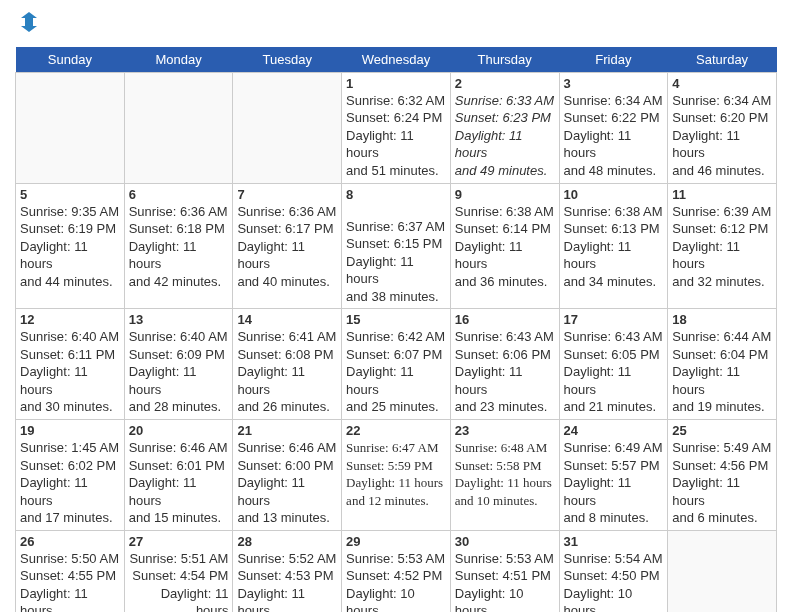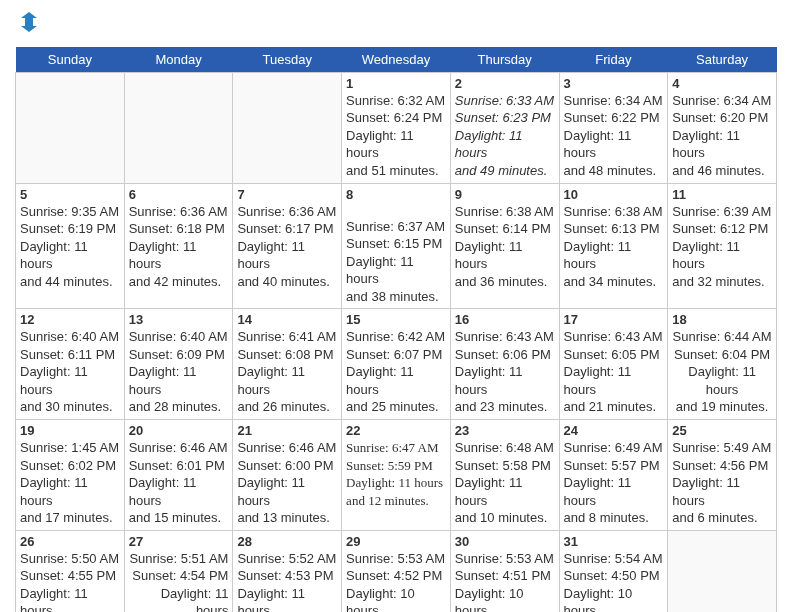--- a/index.html
+++ b/index.html
@@ -180,21 +180,21 @@
           </td>
           <td>
             <span class="day-num">17</span>
             <div class="day-info" style="white-space: pre-line;">Sunrise: 6:43 AM
 Sunset: 6:05 PM
 Daylight: 11 hours
 and 21 minutes.</div>
           </td>
           <td>
             <span class="day-num">18</span>
-            <div class="day-info" style="white-space: pre-line; text-align: center;">Sunrise: 6:44 AM
+            <div class="day-info" style="white-space: pre-line;">Sunrise: 6:44 AM
 Sunset: 6:04 PM
 Daylight: 11 hours
 and 19 minutes.</div>
           </td>
         </tr>
         <tr>
           <td>
             <span class="day-num">19</span>
             <div class="day-info" style="white-space: pre-line;">Sunrise: 1:45 AM
 Sunset: 6:02 PM
@@ -217,21 +217,21 @@
           </td>
           <td>
             <span class="day-num">22</span>
             <div class="day-info" style="white-space: pre-line; font-family: Liberation Serif, serif;">Sunrise: 6:47 AM
 Sunset: 5:59 PM
 Daylight: 11 hours
 and 12 minutes.</div>
           </td>
           <td>
             <span class="day-num">23</span>
-            <div class="day-info" style="white-space: pre-line;">Sunrise: 6:48 AM
+            <div class="day-info" style="white-space: pre-line; font-family: Liberation Serif, serif;">Sunrise: 6:48 AM
 Sunset: 5:58 PM
 Daylight: 11 hours
 and 10 minutes.</div>
           </td>
           <td>
             <span class="day-num">24</span>
             <div class="day-info" style="white-space: pre-line;">Sunrise: 6:49 AM
 Sunset: 5:57 PM
 Daylight: 11 hours
 and 8 minutes.</div>

